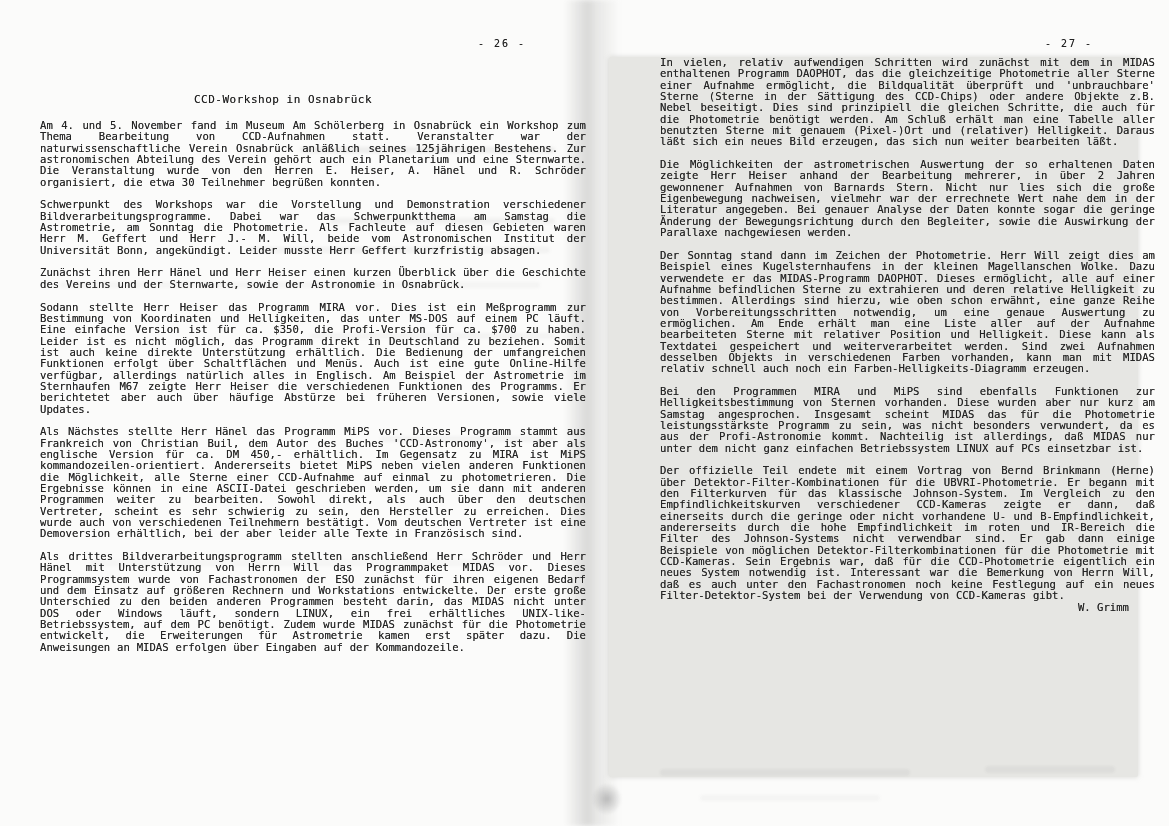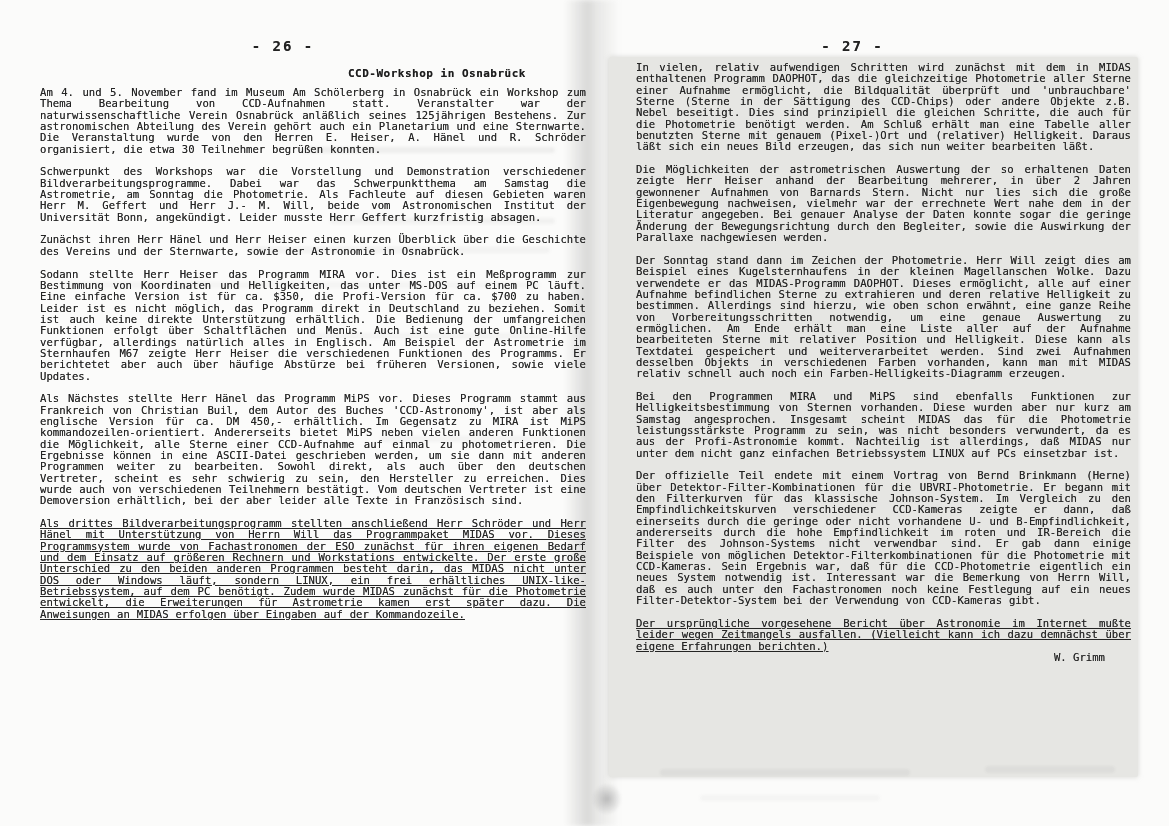--- a/index.html
+++ b/index.html
@@ -20,41 +20,41 @@
     filter:blur(2px);
   }
   
   .panel{
     position:absolute;left:609px;top:57px;width:529px;height:720px;
     background:#e6e6e3;border-radius:2px;
     box-shadow:0 0 5px rgba(185,185,182,0.55);
   }
   .page{position:absolute;top:38px;}
   .page-left{left:40px;width:546px;}
-  .page-right{left:636px;width:495px;}
+  .page-right{left:660px;width:495px;}
   .pagenum{
-    text-align:center;font-size:14px;font-weight:bold;letter-spacing:2px;
+    text-align:right;font-size:10px;font-weight:normal;letter-spacing:2px;
     color:#222;padding-right:60px;
     text-shadow:0 0 0.5px rgba(30,30,30,0.6);
   }
   .page-right .pagenum{padding-right:62px;}
   .title{
-    margin:13px 0 0;text-align:right;font-size:11px;font-weight:bold;
+    margin:44px 0 0;text-align:center;font-size:11px;font-weight:normal;
     letter-spacing:0.5px;color:#1d1d1d;padding-right:60px;
     text-shadow:0 0 0.5px rgba(30,30,30,0.6);
   }
-  .body{margin-top:7px;}
+  .body{margin-top:14px;}
   .page-right .body{margin-top:8px;}
   .body p{
     margin:0 0 11.35px;font-size:10.6px;line-height:11.35px;
     text-align:justify;color:#242424;
     text-shadow:0 0 0.55px rgba(35,35,35,0.65);
     word-spacing:0.5px;
   }
-  .body p:last-child{margin-bottom:0;text-decoration:underline;}
+  .body p:last-child{margin-bottom:0;}
   .signature{
     text-align:right;padding-right:26px;
     font-size:10.6px;line-height:11.35px;color:#242424;
     text-shadow:0 0 0.55px rgba(35,35,35,0.65);
   }
   
   .ghost{
     position:absolute;height:6px;border-radius:3px;
     background:rgba(125,125,130,0.10);filter:blur(1.6px);
   }
@@ -98,18 +98,17 @@
   </section>
 
   <section class="page page-right">
     <div class="pagenum">- 27 -</div>
     <div class="body">
         <p>In vielen, relativ aufwendigen Schritten wird zunächst mit dem in MIDAS enthaltenen Programm DAOPHOT, das die gleichzeitige Photometrie aller Sterne einer Aufnahme ermöglicht, die Bildqualität überprüft und 'unbrauchbare' Sterne (Sterne in der Sättigung des CCD-Chips) oder andere Objekte z.B. Nebel beseitigt. Dies sind prinzipiell die gleichen Schritte, die auch für die Photometrie benötigt werden. Am Schluß erhält man eine Tabelle aller benutzten Sterne mit genauem (Pixel-)Ort und (relativer) Helligkeit. Daraus läßt sich ein neues Bild erzeugen, das sich nun weiter bearbeiten läßt.</p>
         <p>Die Möglichkeiten der astrometrischen Auswertung der so erhaltenen Daten zeigte Herr Heiser anhand der Bearbeitung mehrerer, in über 2 Jahren gewonnener Aufnahmen von Barnards Stern. Nicht nur lies sich die große Eigenbewegung nachweisen, vielmehr war der errechnete Wert nahe dem in der Literatur angegeben. Bei genauer Analyse der Daten konnte sogar die geringe Änderung der Bewegungsrichtung durch den Begleiter, sowie die Auswirkung der Parallaxe nachgewiesen werden.</p>
         <p>Der Sonntag stand dann im Zeichen der Photometrie. Herr Will zeigt dies am Beispiel eines Kugelsternhaufens in der kleinen Magellanschen Wolke. Dazu verwendete er das MIDAS-Programm DAOPHOT. Dieses ermöglicht, alle auf einer Aufnahme befindlichen Sterne zu extrahieren und deren relative Helligkeit zu bestimmen. Allerdings sind hierzu, wie oben schon erwähnt, eine ganze Reihe von Vorbereitungsschritten notwendig, um eine genaue Auswertung zu ermöglichen. Am Ende erhält man eine Liste aller auf der Aufnahme bearbeiteten Sterne mit relativer Position und Helligkeit. Diese kann als Textdatei gespeichert und weiterverarbeitet werden. Sind zwei Aufnahmen desselben Objekts in verschiedenen Farben vorhanden, kann man mit MIDAS relativ schnell auch noch ein Farben-Helligkeits-Diagramm erzeugen.</p>
         <p>Bei den Programmen MIRA und MiPS sind ebenfalls Funktionen zur Helligkeitsbestimmung von Sternen vorhanden. Diese wurden aber nur kurz am Samstag angesprochen. Insgesamt scheint MIDAS das für die Photometrie leistungsstärkste Programm zu sein, was nicht besonders verwundert, da es aus der Profi-Astronomie kommt. Nachteilig ist allerdings, daß MIDAS nur unter dem nicht ganz einfachen Betriebssystem LINUX auf PCs einsetzbar ist.</p>
         <p>Der offizielle Teil endete mit einem Vortrag von Bernd Brinkmann (Herne) über Detektor-Filter-Kombinationen für die UBVRI-Photometrie. Er begann mit den Filterkurven für das klassische Johnson-System. Im Vergleich zu den Empfindlichkeitskurven verschiedener CCD-Kameras zeigte er dann, daß einerseits durch die geringe oder nicht vorhandene U- und B-Empfindlichkeit, andererseits durch die hohe Empfindlichkeit im roten und IR-Bereich die Filter des Johnson-Systems nicht verwendbar sind. Er gab dann einige Beispiele von möglichen Detektor-Filterkombinationen für die Photometrie mit CCD-Kameras. Sein Ergebnis war, daß für die CCD-Photometrie eigentlich ein neues System notwendig ist. Interessant war die Bemerkung von Herrn Will, daß es auch unter den Fachastronomen noch keine Festlegung auf ein neues Filter-Detektor-System bei der Verwendung von CCD-Kameras gibt.</p>
-        <p>Der ursprüngliche vorgesehene Bericht über Astronomie im Internet mußte leider wegen Zeitmangels ausfallen. (Vielleicht kann ich dazu demnächst über eigene Erfahrungen berichten.)</p>
       </div>
     <div class="signature">W. Grimm</div>
   </section>
 
 </div>
 
 </body></html>

